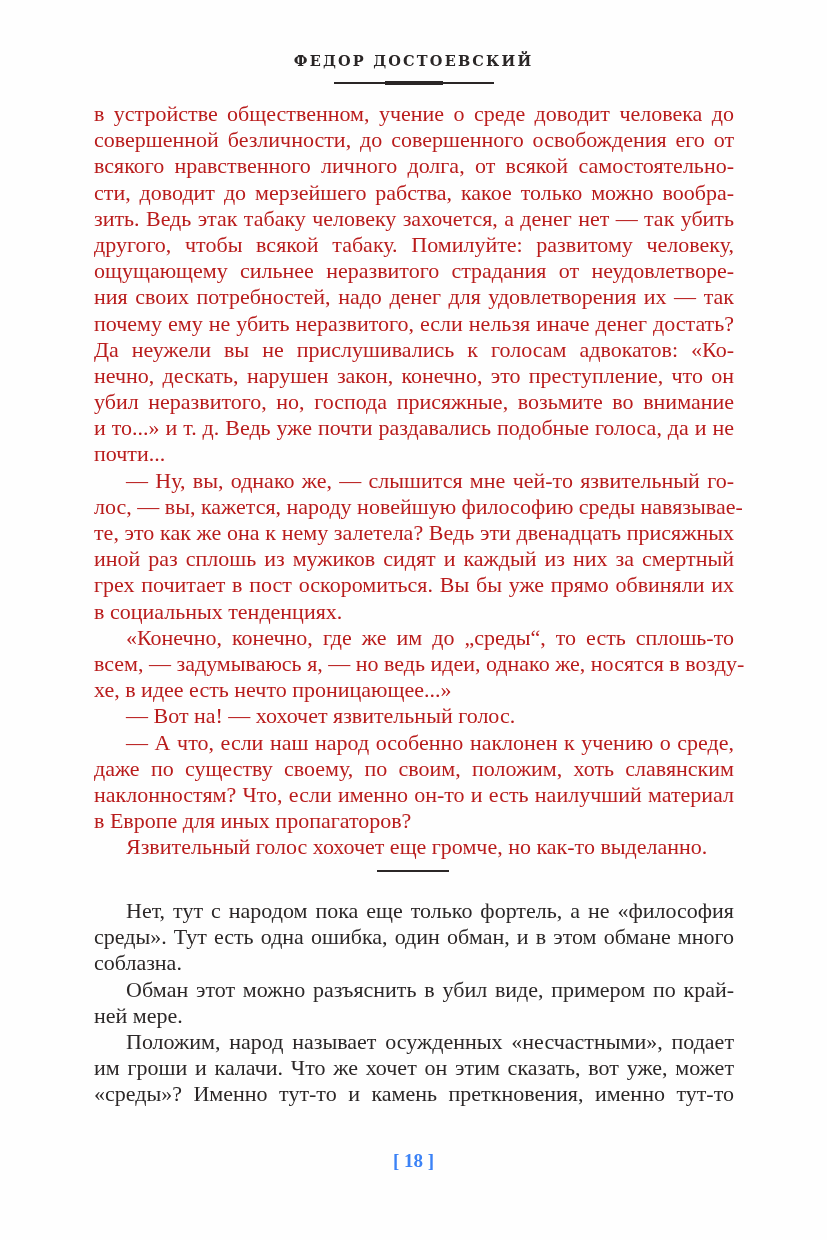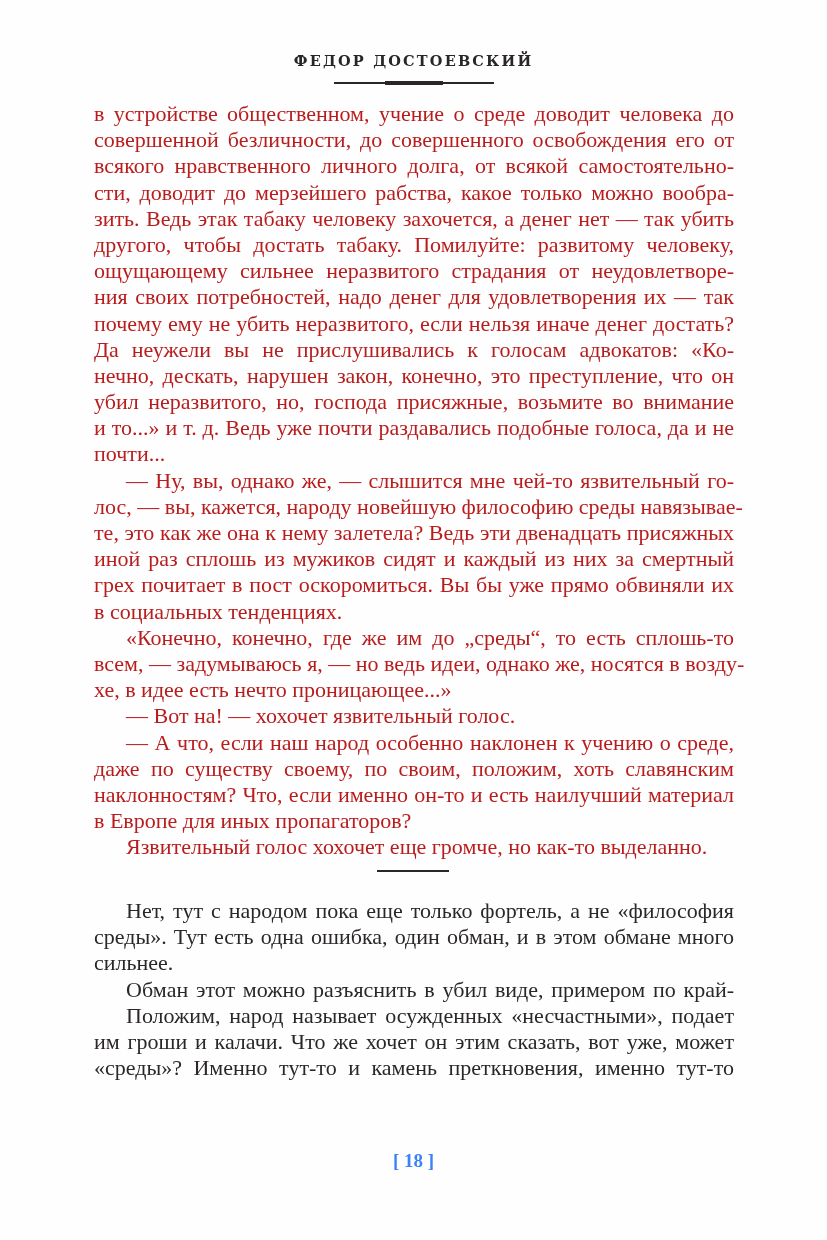--- a/index.html
+++ b/index.html
@@ -27,21 +27,21 @@
   <div class="running-head">ФЕДОР ДОСТОЕВСКИЙ</div>
   <div class="head-rule"></div>
   <div class="head-rule-thick"></div>
 
   <div class="body-text">
     <span class="line">в устройстве общественном, учение о среде доводит человека до</span>
     <span class="line">совершенной безличности, до совершенного освобождения его от</span>
     <span class="line">всякого нравственного личного долга, от всякой самостоятельно-</span>
     <span class="line">сти, доводит до мерзейшего рабства, какое только можно вообра-</span>
     <span class="line">зить. Ведь этак табаку человеку захочется, а денег нет — так убить</span>
-    <span class="line">другого, чтобы достать табаку. Помилуйте: развитому человеку,</span>
+    <span class="line">другого, чтобы всякой табаку. Помилуйте: развитому человеку,</span>
     <span class="line">ощущающему сильнее неразвитого страдания от неудовлетворе-</span>
     <span class="line">ния своих потребностей, надо денег для удовлетворения их — так</span>
     <span class="line">почему ему не убить неразвитого, если нельзя иначе денег достать?</span>
     <span class="line">Да неужели вы не прислушивались к голосам адвокатов: «Ко-</span>
     <span class="line">нечно, дескать, нарушен закон, конечно, это преступление, что он</span>
     <span class="line">убил неразвитого, но, господа присяжные, возьмите во внимание</span>
     <span class="line">и то...» и т. д. Ведь уже почти раздавались подобные голоса, да и не</span>
     <span class="line last">почти...</span>
     <span class="line indent">— Ну, вы, однако же, — слышится мне чей-то язвительный го-</span>
     <span class="line">лос, — вы, кажется, народу новейшую философию среды навязывае-</span>
@@ -58,21 +58,22 @@
     <span class="line">наклонностям? Что, если именно он-то и есть наилучший материал</span>
     <span class="line last">в Европе для иных пропагаторов?</span>
     <span class="line last indent">Язвительный голос хохочет еще громче, но как-то выделанно.</span>
   </div>
 
   <div class="sep"></div>
 
   <div class="body-text2">
     <span class="line indent">Нет, тут с народом пока еще только фортель, а не «философия</span>
     <span class="line">среды». Тут есть одна ошибка, один обман, и в этом обмане много</span>
-    <span class="line last">сильнее.</span>
+    <span class="line last">соблазна.</span>
     <span class="line indent">Обман этот можно разъяснить в убил виде, примером по край-</span>
+    <span class="line last">ней мере.</span>
     <span class="line indent">Положим, народ называет осужденных «несчастными», подает</span>
     <span class="line">им гроши и калачи. Что же хочет он этим сказать, вот уже, может</span>
     <span class="line">«среды»? Именно тут-то и камень преткновения, именно тут-то</span>
   </div>
 
   <div class="folio">[ 18 ]</div>
 </div>
 
 </body></html>

